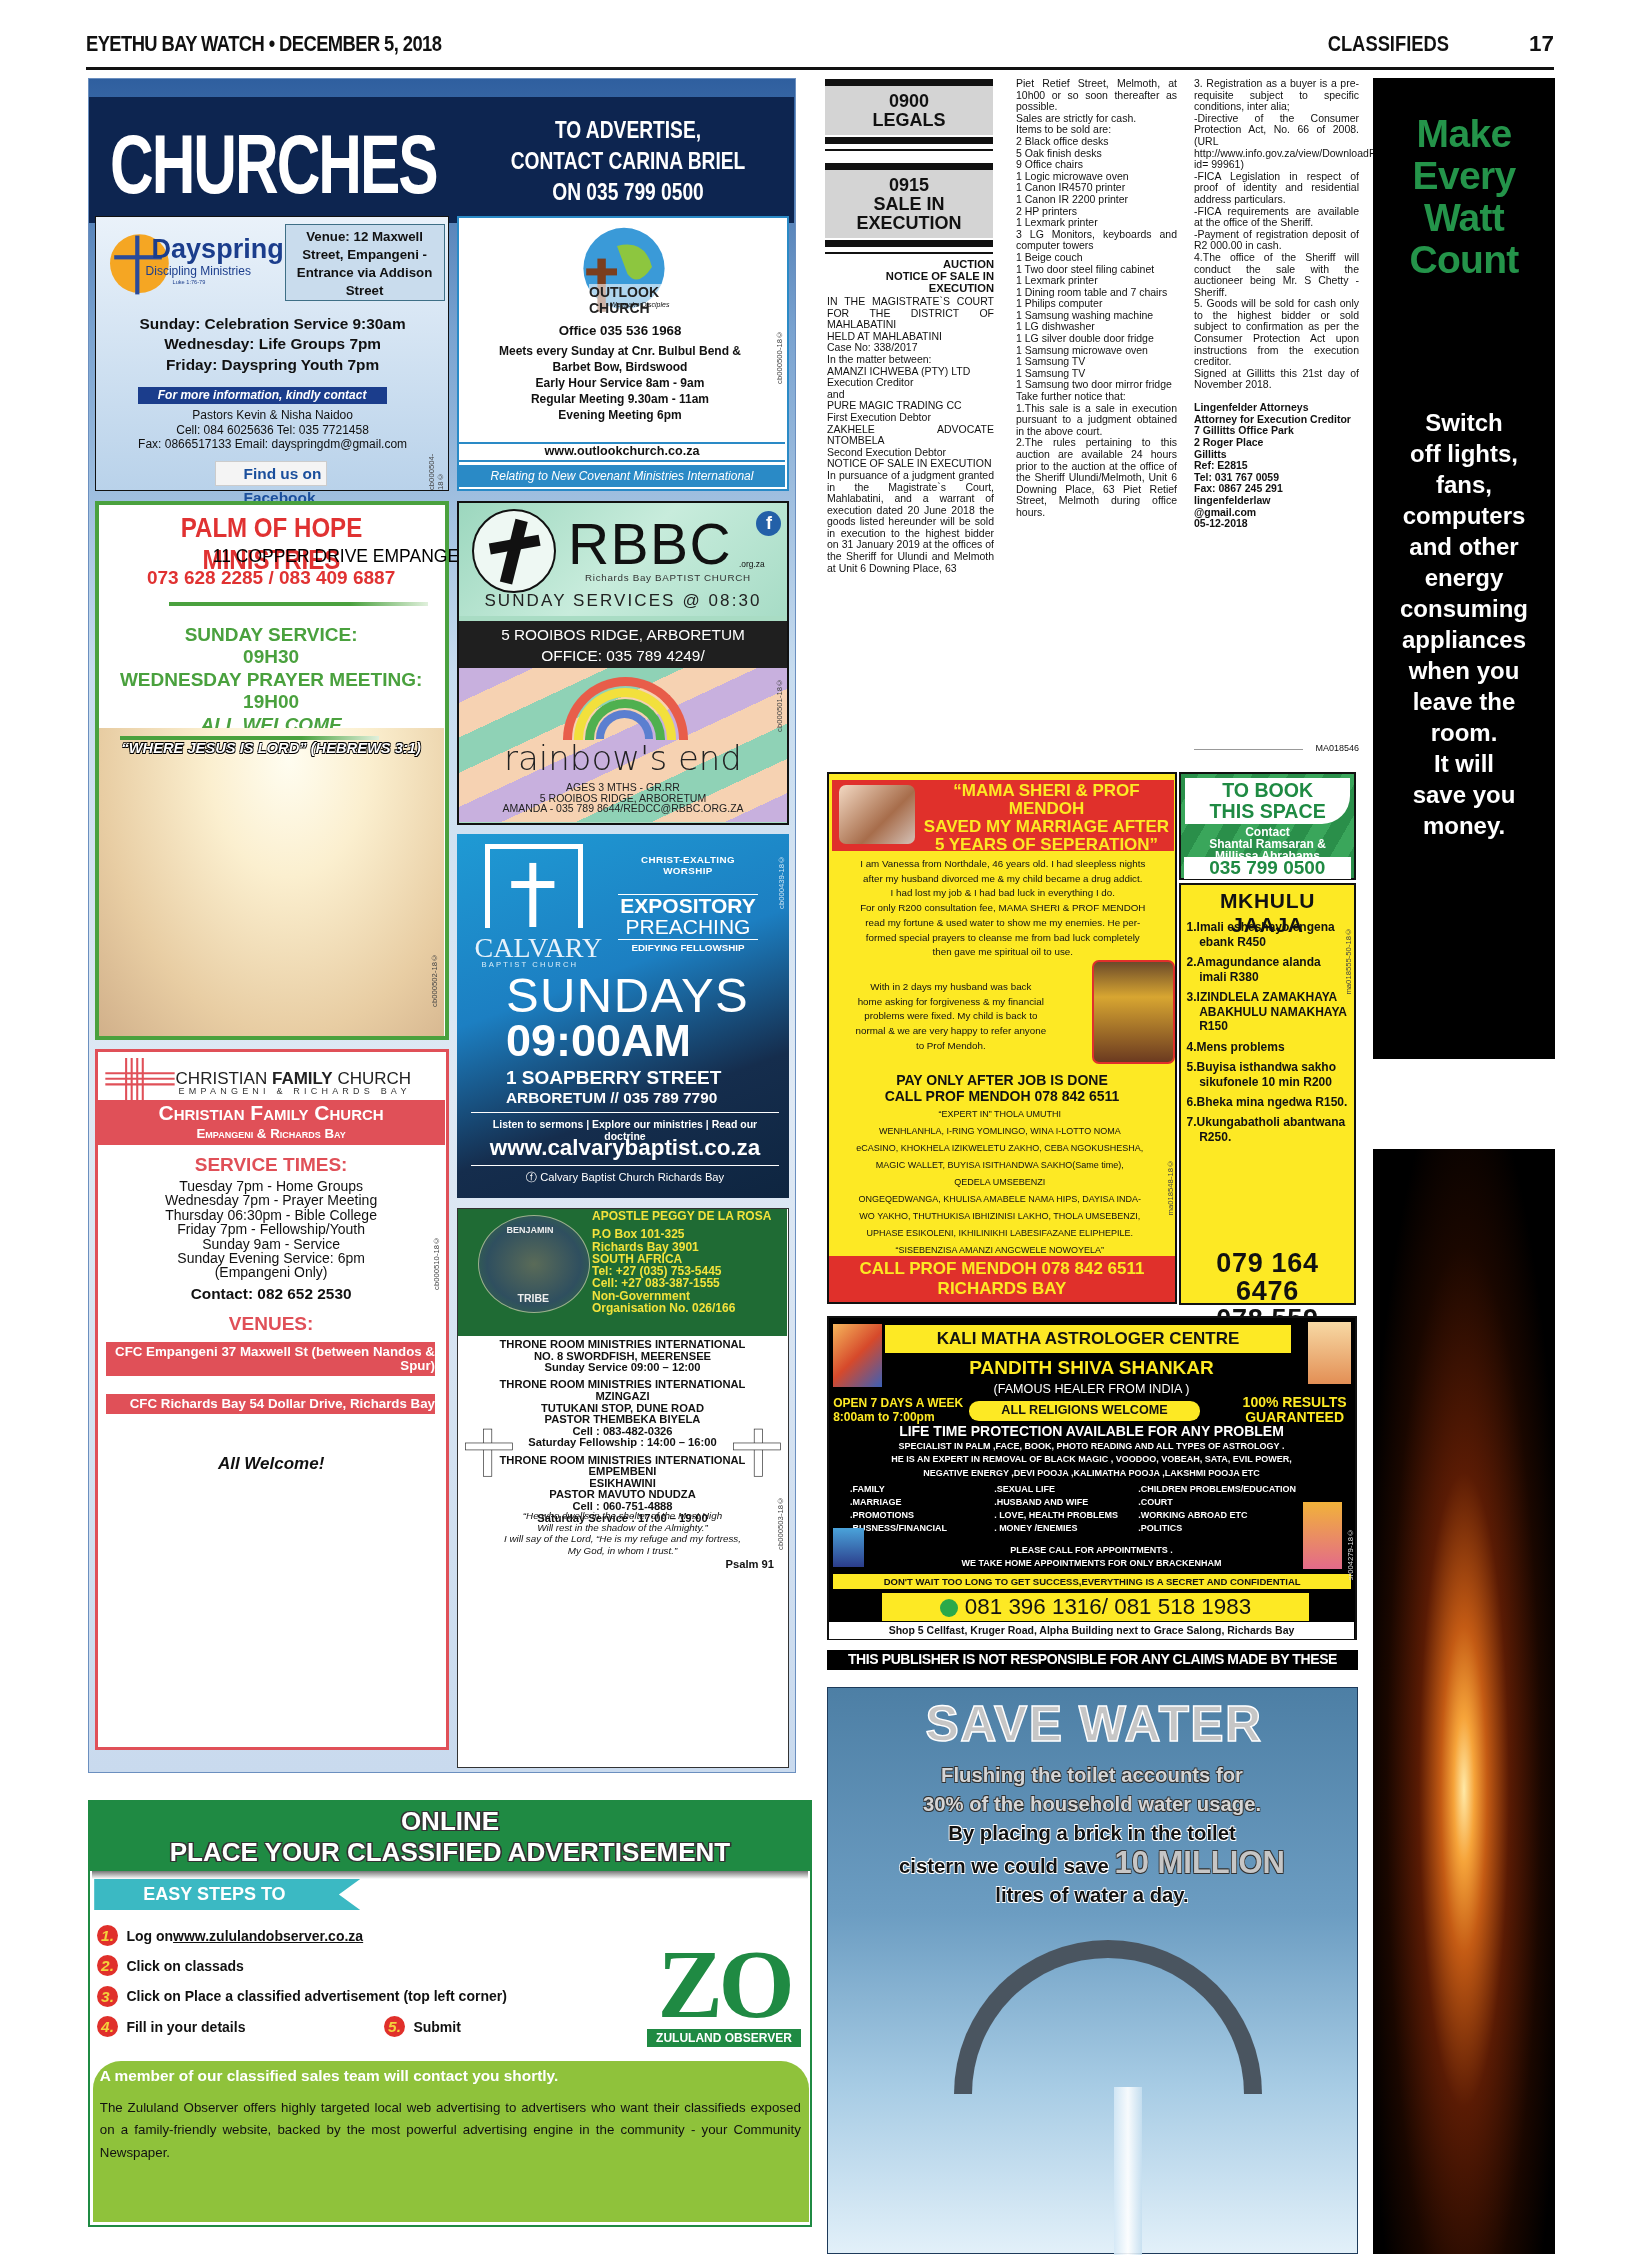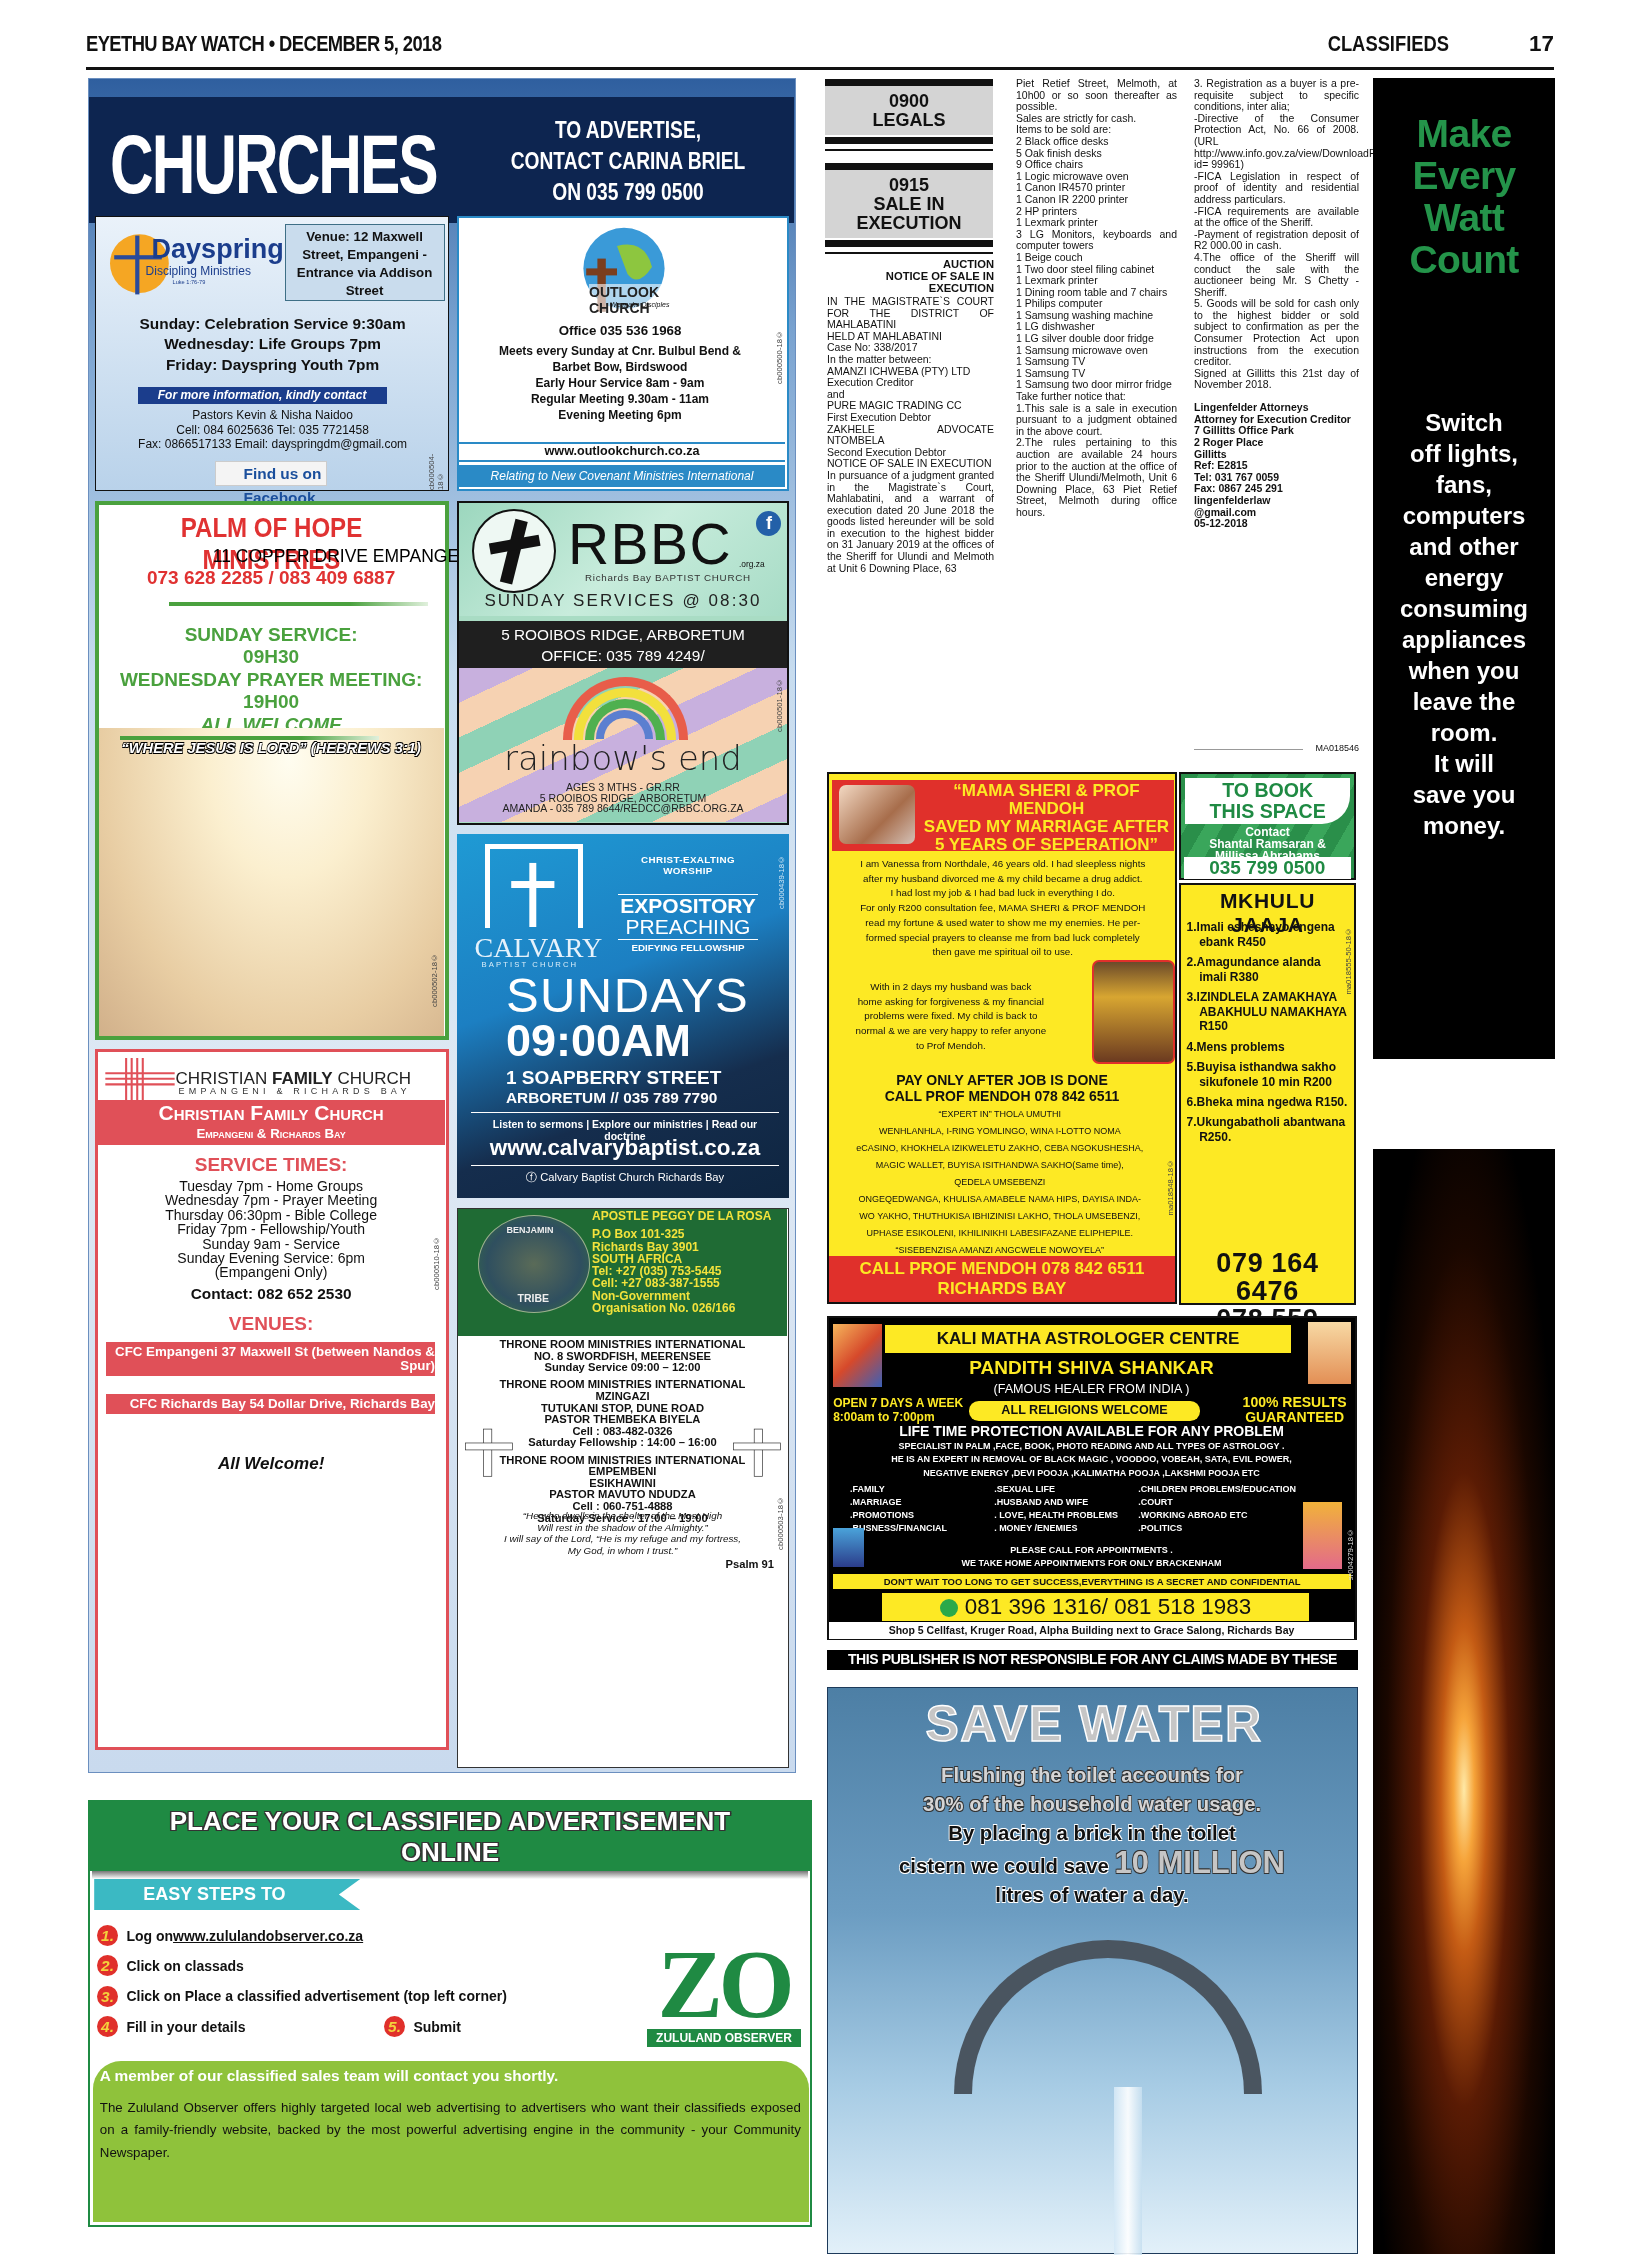--- a/index.html
+++ b/index.html
@@ -686,22 +686,22 @@
     <div class="dk">By placing a brick in the toilet</div>
     <div><span class="dk">cistern we could save </span><span class="big">10 MILLION</span></div>
     <div class="dk">litres of water a day.</div>
   </div>
   <div class="tap"></div>
   <div class="stream"></div>
 </div>
 
 <div class="abs place">
   <div class="hd">
+      <div>ONLINE</div>
       <div>PLACE YOUR CLASSIFIED ADVERTISEMENT</div>
-      <div>ONLINE</div>
     </div>
   <div class="sh"></div>
   <div class="easy">EASY STEPS TO FOLLOW:</div>
   <div class="steps">
     <div class="st">
         <span class="num">1.</span>
         <span>Log on </span>
         <u>www.zululandobserver.co.za</u>
       </div>
     <div class="st">

